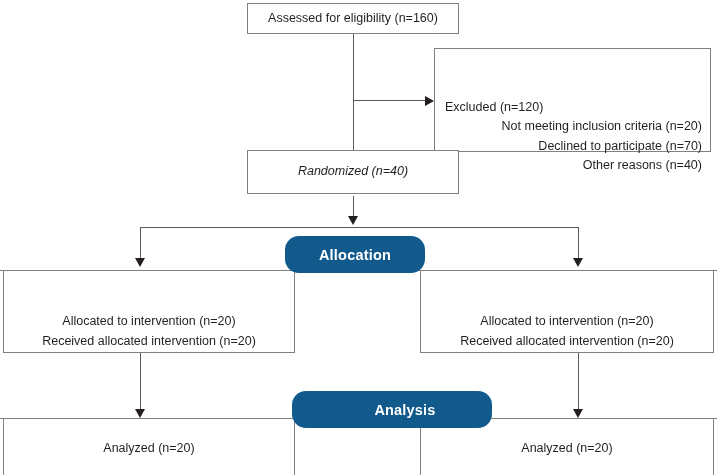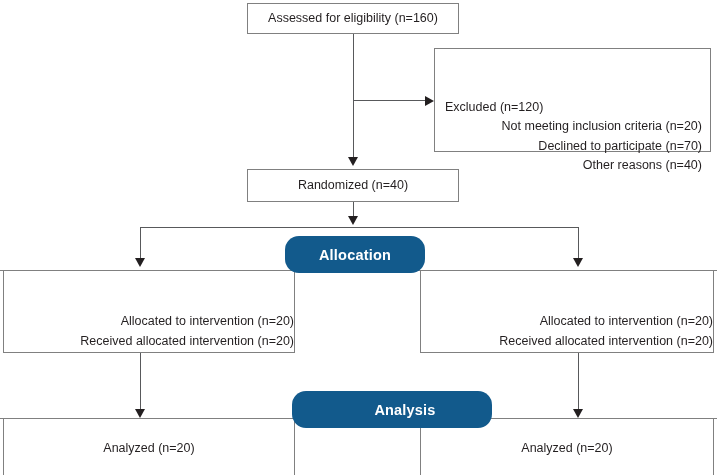--- a/index.html
+++ b/index.html
@@ -26,21 +26,21 @@
     background: #ffffff;
     color: #231f20;
     font-size: 12.5px;
     line-height: 1.55;
     z-index: 3;
   }
   .box.center {
     display: flex;
     align-items: center;
     justify-content: center;
-    text-align: right;
+    text-align: center;
   }
   .box.leftal {
     display: block;
     text-align: left;
   }
   .box .lines {
     width: 100%;
     margin-top: 40px;
   }
   .box .line {
@@ -122,21 +122,21 @@
 
   <div class="box leftal" style="left:434px; top:48px; width:277px; height:104px; padding:9px 8px 0 10px;">
     <div class="lines">
       <div class="line">Excluded (n=120)</div>
       <div class="line indent">Not meeting inclusion criteria (n=20)</div>
       <div class="line indent">Declined to participate (n=70)</div>
       <div class="line indent">Other reasons (n=40)</div>
     </div>
   </div>
 
-  <div class="box center" style="left:247px; top:169px; width:212px; height:33px;">
+  <div class="box center" style="left:247px; top:150px; width:212px; height:44px;font-style:italic;">
     <span class="line">Randomized (n=40)</span>
   </div>
 
   <div class="vline" style="left:353px; top:196px; height:26px;"></div>
   <div class="arrow-down" style="left:348px; top:216px;"></div>
 
   <div class="hline" style="left:140px; top:227px; width:438px;"></div>
 
   <div class="vline" style="left:140px; top:227px; height:36px;"></div>
   <div class="arrow-down" style="left:135px; top:258px;"></div>

